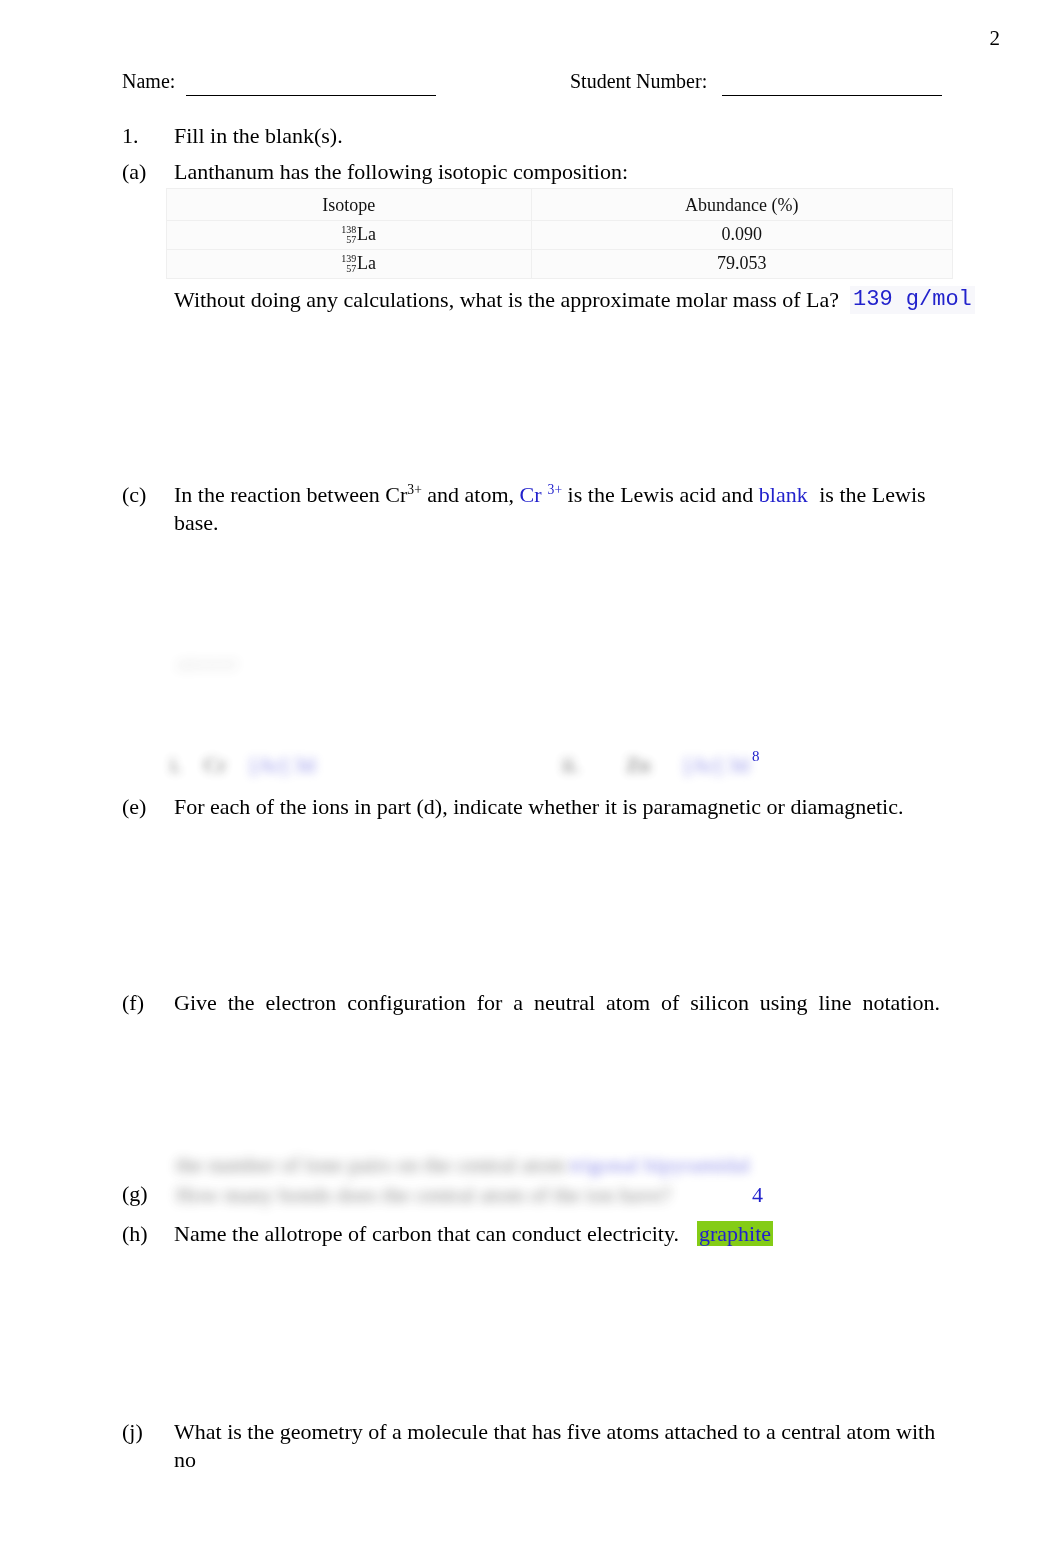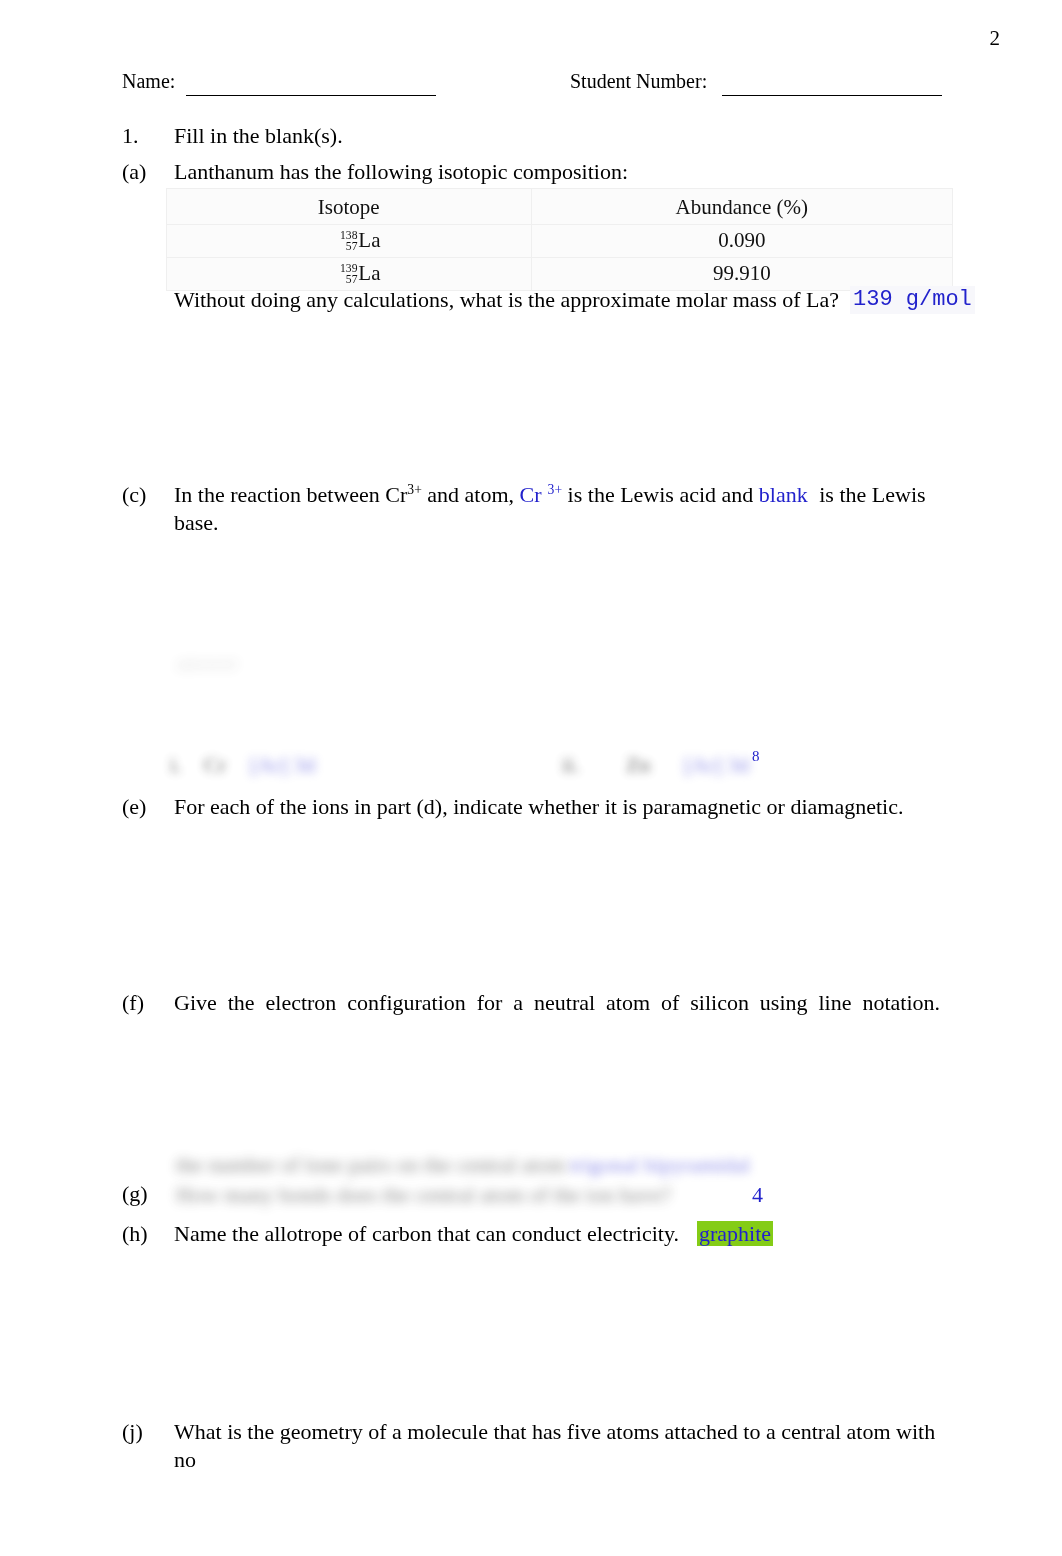--- a/index.html
+++ b/index.html
@@ -79,21 +79,21 @@
   .qh  { left: 122px; top: 1220px; width: 820px; }
   .qj  { left: 122px; top: 1418px; width: 818px; }
 
   
   .iso-table {
     position: absolute;
     left: 166px;
     top: 188px;
     width: 787px;
     border-collapse: collapse;
-    font-size: 21px;
+    font-size: 18px;
     background: #fbfbfb;
   }
   .iso-table td {
     text-align: center;
     padding: 3px 0 4px 0;
     border: 1px solid #efefef;
     color: #111;
   }
   .iso-table .col-iso { width: 365px; }
   .iso-table .col-ab  { width: 422px; }
@@ -226,21 +226,21 @@
         <tr class="hdr">
       <td class="col-iso">Isotope</td>
       <td class="col-ab">Abundance (%)</td>
     </tr>
     <tr>
       <td><span class="nuc"><span class="mass">138</span><span class="atno">57</span></span><span>La</span></td>
       <td>0.090</td>
     </tr>
     <tr>
       <td><span class="nuc"><span class="mass">139</span><span class="atno">57</span></span><span>La</span></td>
-      <td>99.910</td>
+      <td>79.053</td>
     </tr>
   </tbody>
     </table>
 
   <div class="molar-line">
     <span class="molar-q">Without doing any calculations, what is the approximate molar mass of La?</span>
     <span class="ans ans-box ans-molar">139 g/mol</span>
   </div>
 
   <div class="q qc">

